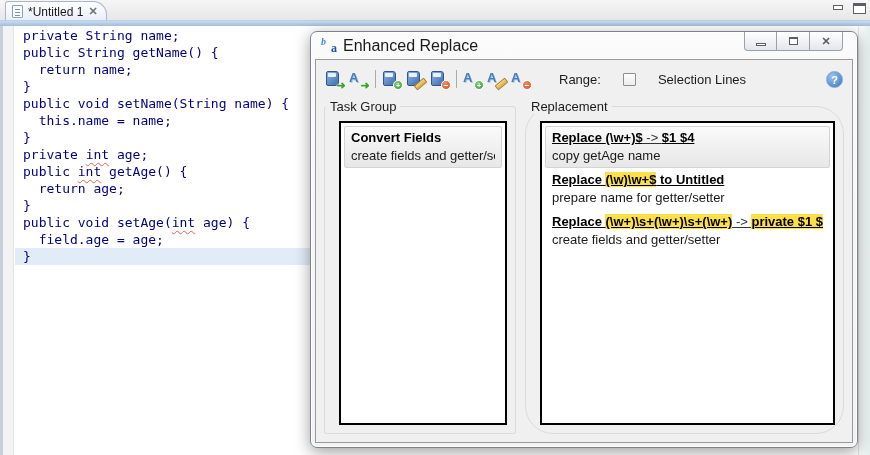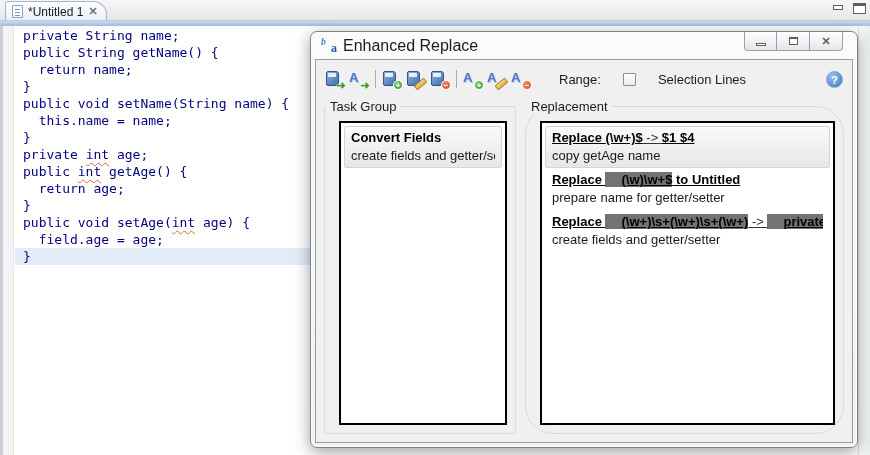--- a/index.html
+++ b/index.html
@@ -119,21 +119,21 @@
              background:#fff; border:2px solid #000000; padding:3px; overflow:hidden;margin-left:6px; }
   .li { padding:2px 6px 3px; border:1px solid transparent; cursor:pointer; }
   .li.selected { background:linear-gradient(#FAFAFA,#E7E7E7);
                  border:1px solid #D4D4D4; border-radius:2px; }
   .li .t { font-size:13px; font-weight:bold; color:#000; line-height:18px;
            white-space:nowrap; overflow:hidden; }
   .li .d { font-size:13px; color:#1A1A1A; line-height:17px;
            white-space:nowrap; overflow:hidden; }
   .seg { font-weight:bold;text-decoration:underline; }
   .seg.nb { font-weight:normal; color:#333; }
-  .seg.chip { background:#737373;padding-left:16px; }
+  .seg.chip { background:#fde047; }
 </style>
 </head>
 <body>
 
 <div class="stage">
 
   <div class="tabbar">
     <div class="tab">
       <span class="doc-icon"></span>
       <span class="tab-title">*Untitled 1</span>

